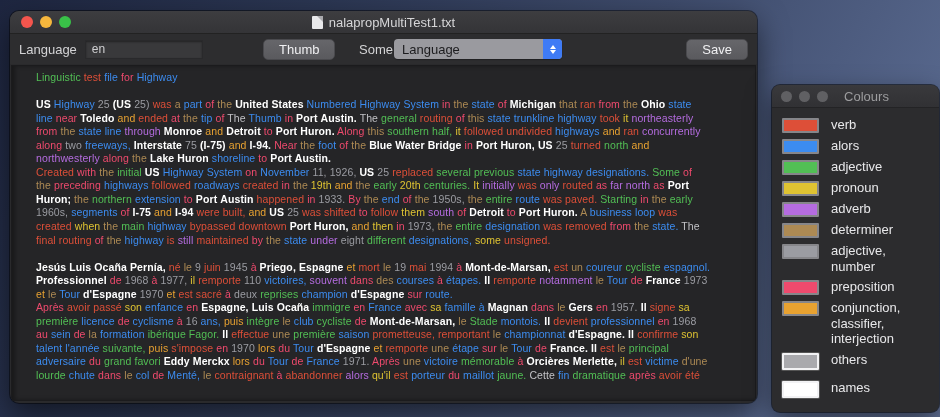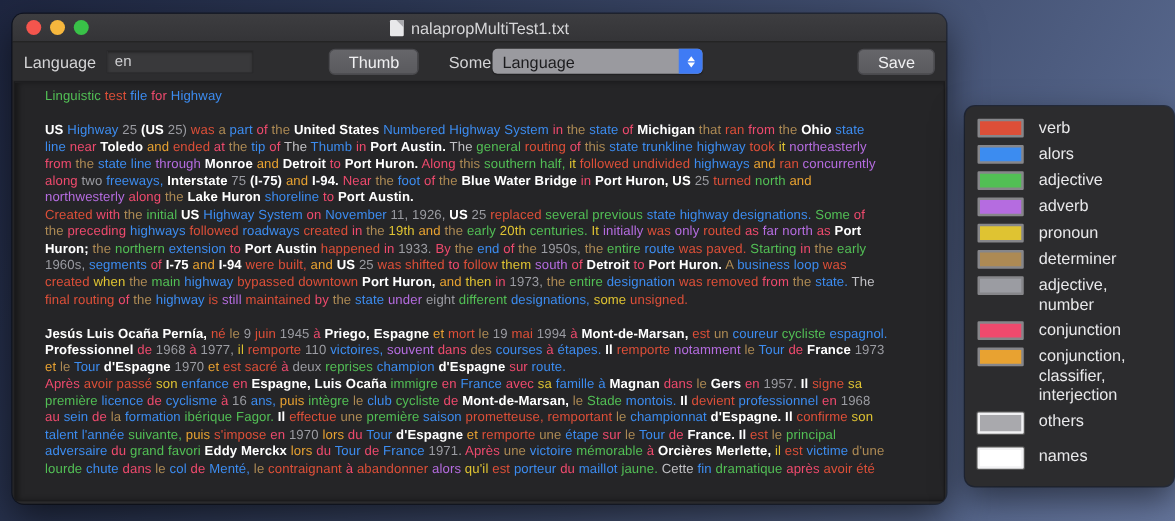--- a/index.html
+++ b/index.html
@@ -132,52 +132,60 @@
       <div class="tline"><span style="color: rgb(238, 74, 109);">Après</span> <span style="color: rgb(221, 79, 56);">avoir</span> <span style="color: rgb(221, 79, 56);">passé</span> <span style="color: rgb(223, 195, 50);">son</span> <span style="color: rgb(60, 140, 240);">enfance</span> <span style="color: rgb(238, 74, 109);">en</span> <span class="names" style="color: rgb(255, 255, 255);">Espagne,</span> <span class="names" style="color: rgb(255, 255, 255);">Luis</span> <span class="names" style="color: rgb(255, 255, 255);">Ocaña</span> <span style="color: rgb(82, 191, 85);">immigre</span> <span style="color: rgb(238, 74, 109);">en</span> <span style="color: rgb(60, 140, 240);">France</span> <span style="color: rgb(238, 74, 109);">avec</span> <span style="color: rgb(223, 195, 50);">sa</span> <span style="color: rgb(60, 140, 240);">famille</span> <span style="color: rgb(60, 140, 240);">à</span> <span class="names" style="color: rgb(255, 255, 255);">Magnan</span> <span style="color: rgb(238, 74, 109);">dans</span> <span style="color: rgb(173, 138, 84);">le</span> <span class="names" style="color: rgb(255, 255, 255);">Gers</span> <span style="color: rgb(238, 74, 109);">en</span> <span style="color: rgb(155, 156, 162);">1957.</span> <span class="names" style="color: rgb(255, 255, 255);">Il</span> <span style="color: rgb(221, 79, 56);">signe</span> <span style="color: rgb(223, 195, 50);">sa</span></div>
       <div class="tline"><span style="color: rgb(82, 191, 85);">première</span> <span style="color: rgb(60, 140, 240);">licence</span> <span style="color: rgb(238, 74, 109);">de</span> <span style="color: rgb(60, 140, 240);">cyclisme</span> <span style="color: rgb(238, 74, 109);">à</span> <span style="color: rgb(155, 156, 162);">16</span> <span style="color: rgb(60, 140, 240);">ans,</span> <span style="color: rgb(232, 162, 49);">puis</span> <span style="color: rgb(82, 191, 85);">intègre</span> <span style="color: rgb(173, 138, 84);">le</span> <span style="color: rgb(60, 140, 240);">club</span> <span style="color: rgb(82, 191, 85);">cycliste</span> <span style="color: rgb(238, 74, 109);">de</span> <span class="names" style="color: rgb(255, 255, 255);">Mont-de-Marsan,</span> <span style="color: rgb(173, 138, 84);">le</span> <span style="color: rgb(82, 191, 85);">Stade</span> <span style="color: rgb(60, 140, 240);">montois.</span> <span class="names" style="color: rgb(255, 255, 255);">Il</span> <span style="color: rgb(221, 79, 56);">devient</span> <span style="color: rgb(60, 140, 240);">professionnel</span> <span style="color: rgb(238, 74, 109);">en</span> <span style="color: rgb(155, 156, 162);">1968</span></div>
       <div class="tline"><span style="color: rgb(238, 74, 109);">au</span> <span style="color: rgb(60, 140, 240);">sein</span> <span style="color: rgb(238, 74, 109);">de</span> <span style="color: rgb(173, 138, 84);">la</span> <span style="color: rgb(60, 140, 240);">formation</span> <span style="color: rgb(82, 191, 85);">ibérique</span> <span style="color: rgb(82, 191, 85);">Fagor.</span> <span class="names" style="color: rgb(255, 255, 255);">Il</span> <span style="color: rgb(221, 79, 56);">effectue</span> <span style="color: rgb(173, 138, 84);">une</span> <span style="color: rgb(82, 191, 85);">première</span> <span style="color: rgb(60, 140, 240);">saison</span> <span style="color: rgb(221, 79, 56);">prometteuse,</span> <span style="color: rgb(221, 79, 56);">remportant</span> <span style="color: rgb(173, 138, 84);">le</span> <span style="color: rgb(60, 140, 240);">championnat</span> <span class="names" style="color: rgb(255, 255, 255);">d'Espagne.</span> <span class="names" style="color: rgb(255, 255, 255);">Il</span> <span style="color: rgb(221, 79, 56);">confirme</span> <span style="color: rgb(223, 195, 50);">son</span></div>
       <div class="tline"><span style="color: rgb(60, 140, 240);">talent</span> <span style="color: rgb(60, 140, 240);">l'année</span> <span style="color: rgb(82, 191, 85);">suivante,</span> <span style="color: rgb(232, 162, 49);">puis</span> <span style="color: rgb(221, 79, 56);">s'impose</span> <span style="color: rgb(238, 74, 109);">en</span> <span style="color: rgb(155, 156, 162);">1970</span> <span style="color: rgb(232, 162, 49);">lors</span> <span style="color: rgb(238, 74, 109);">du</span> <span style="color: rgb(60, 140, 240);">Tour</span> <span class="names" style="color: rgb(255, 255, 255);">d'Espagne</span> <span style="color: rgb(232, 162, 49);">et</span> <span style="color: rgb(221, 79, 56);">remporte</span> <span style="color: rgb(173, 138, 84);">une</span> <span style="color: rgb(60, 140, 240);">étape</span> <span style="color: rgb(238, 74, 109);">sur</span> <span style="color: rgb(173, 138, 84);">le</span> <span style="color: rgb(60, 140, 240);">Tour</span> <span style="color: rgb(238, 74, 109);">de</span> <span class="names" style="color: rgb(255, 255, 255);">France.</span> <span class="names" style="color: rgb(255, 255, 255);">Il</span> <span style="color: rgb(221, 79, 56);">est</span> <span style="color: rgb(173, 138, 84);">le</span> <span style="color: rgb(82, 191, 85);">principal</span></div>
       <div class="tline"><span style="color: rgb(60, 140, 240);">adversaire</span> <span style="color: rgb(238, 74, 109);">du</span> <span style="color: rgb(82, 191, 85);">grand</span> <span style="color: rgb(82, 191, 85);">favori</span> <span class="names" style="color: rgb(255, 255, 255);">Eddy</span> <span class="names" style="color: rgb(255, 255, 255);">Merckx</span> <span style="color: rgb(232, 162, 49);">lors</span> <span style="color: rgb(238, 74, 109);">du</span> <span style="color: rgb(60, 140, 240);">Tour</span> <span style="color: rgb(238, 74, 109);">de</span> <span style="color: rgb(60, 140, 240);">France</span> <span style="color: rgb(155, 156, 162);">1971.</span> <span style="color: rgb(238, 74, 109);">Après</span> <span style="color: rgb(173, 138, 84);">une</span> <span style="color: rgb(60, 140, 240);">victoire</span> <span style="color: rgb(82, 191, 85);">mémorable</span> <span style="color: rgb(238, 74, 109);">à</span> <span class="names" style="color: rgb(255, 255, 255);">Orcières</span> <span class="names" style="color: rgb(255, 255, 255);">Merlette,</span> <span style="color: rgb(223, 195, 50);">il</span> <span style="color: rgb(221, 79, 56);">est</span> <span style="color: rgb(60, 140, 240);">victime</span> <span style="color: rgb(173, 138, 84);">d'une</span></div>
       <div class="tline"><span style="color: rgb(82, 191, 85);">lourde</span> <span style="color: rgb(60, 140, 240);">chute</span> <span style="color: rgb(238, 74, 109);">dans</span> <span style="color: rgb(173, 138, 84);">le</span> <span style="color: rgb(60, 140, 240);">col</span> <span style="color: rgb(238, 74, 109);">de</span> <span style="color: rgb(60, 140, 240);">Menté,</span> <span style="color: rgb(173, 138, 84);">le</span> <span style="color: rgb(221, 79, 56);">contraignant</span> <span style="color: rgb(238, 74, 109);">à</span> <span style="color: rgb(221, 79, 56);">abandonner</span> <span style="color: rgb(181, 108, 224);">alors</span> <span style="color: rgb(223, 195, 50);">qu'il</span> <span style="color: rgb(221, 79, 56);">est</span> <span style="color: rgb(60, 140, 240);">porteur</span> <span style="color: rgb(238, 74, 109);">du</span> <span style="color: rgb(60, 140, 240);">maillot</span> <span style="color: rgb(82, 191, 85);">jaune.</span> <span style="color: rgb(194, 194, 198);">Cette</span> <span style="color: rgb(60, 140, 240);">fin</span> <span style="color: rgb(82, 191, 85);">dramatique</span> <span style="color: rgb(238, 74, 109);">après</span> <span style="color: rgb(221, 79, 56);">avoir</span> <span style="color: rgb(221, 79, 56);">été</span></div>
     </div>
 </div>
 
 <div class="colours-window">
+  <div class="colours-titlebar">
+    <div class="grey-dots">
+      <span class="grey-dot"></span>
+      <span class="grey-dot"></span>
+      <span class="grey-dot"></span>
+    </div>
+    <span class="colours-title">Colours</span>
+  </div>
   <div class="legend-list">
       <div class="legend-row">
         <span class="swatch" style="background: rgb(221, 79, 56);"></span>
         <span class="legend-label">verb</span>
       </div>
       <div class="legend-row">
         <span class="swatch" style="background: rgb(60, 140, 240);"></span>
         <span class="legend-label">alors</span>
       </div>
       <div class="legend-row">
         <span class="swatch" style="background: rgb(82, 191, 85);"></span>
         <span class="legend-label">adjective</span>
       </div>
       <div class="legend-row">
+        <span class="swatch" style="background: rgb(223, 195, 50);"></span>
+        <span class="legend-label">pronoun</span>
+      </div>
+      <div class="legend-row">
         <span class="swatch" style="background: rgb(181, 108, 224);"></span>
         <span class="legend-label">adverb</span>
-      </div>
-      <div class="legend-row">
-        <span class="swatch" style="background: rgb(223, 195, 50);"></span>
-        <span class="legend-label">pronoun</span>
       </div>
       <div class="legend-row">
         <span class="swatch" style="background: rgb(173, 138, 84);"></span>
         <span class="legend-label">determiner</span>
       </div>
       <div class="legend-row">
         <span class="swatch" style="background: rgb(155, 156, 162);"></span>
         <span class="legend-label">adjective, number</span>
       </div>
       <div class="legend-row">
         <span class="swatch" style="background: rgb(238, 74, 109);"></span>
-        <span class="legend-label">conjunction</span>
+        <span class="legend-label">preposition</span>
       </div>
       <div class="legend-row">
         <span class="swatch" style="background: rgb(232, 162, 49);"></span>
         <span class="legend-label">conjunction, classifier, interjection</span>
       </div>
       <div class="legend-row">
         <span class="swatch frame-white" style="background: rgb(169, 169, 173);"></span>
         <span class="legend-label">others</span>
       </div>
       <div class="legend-row gap-top">

